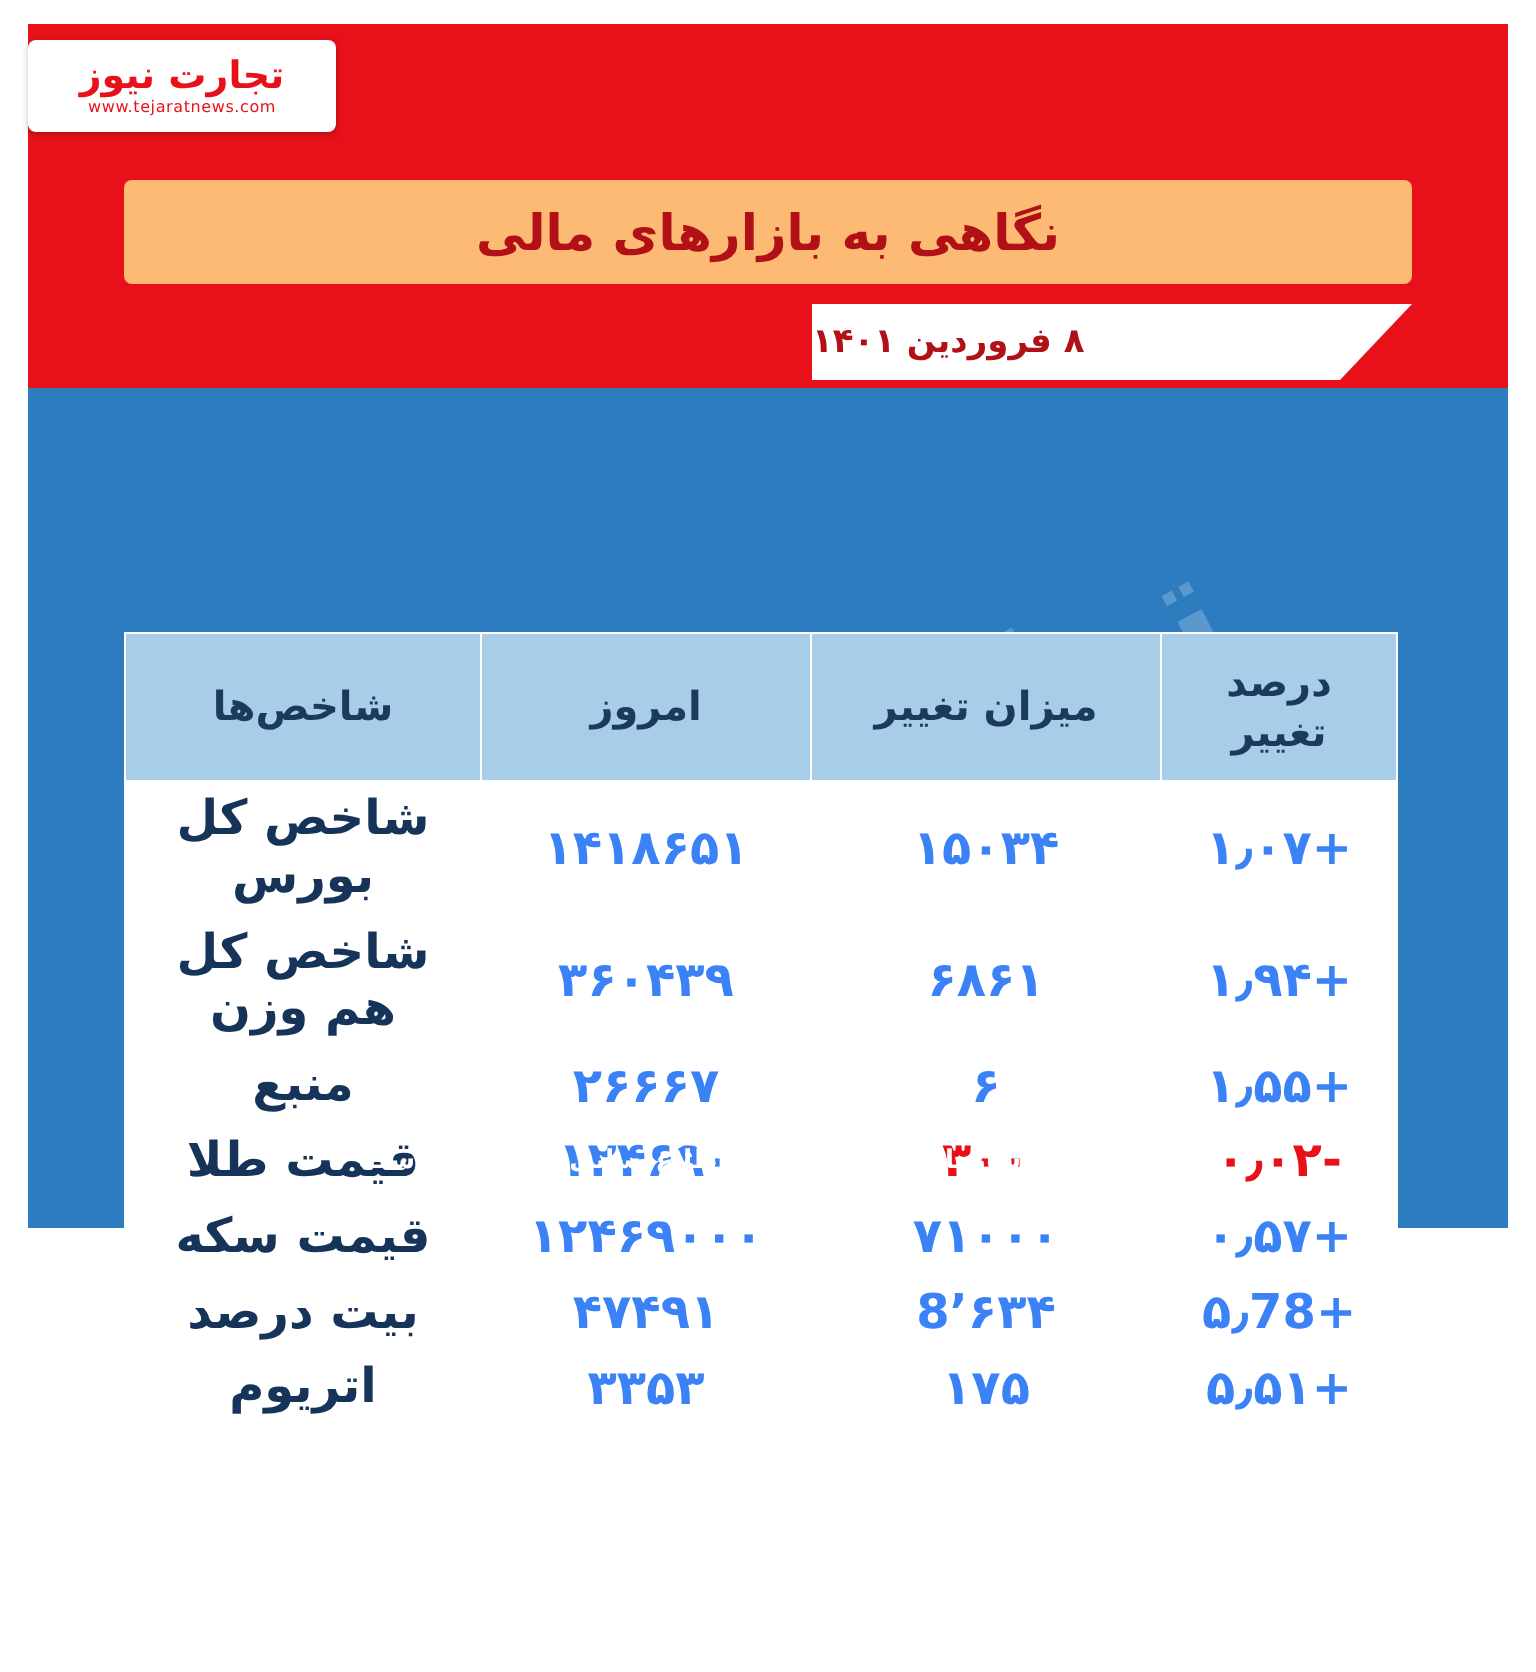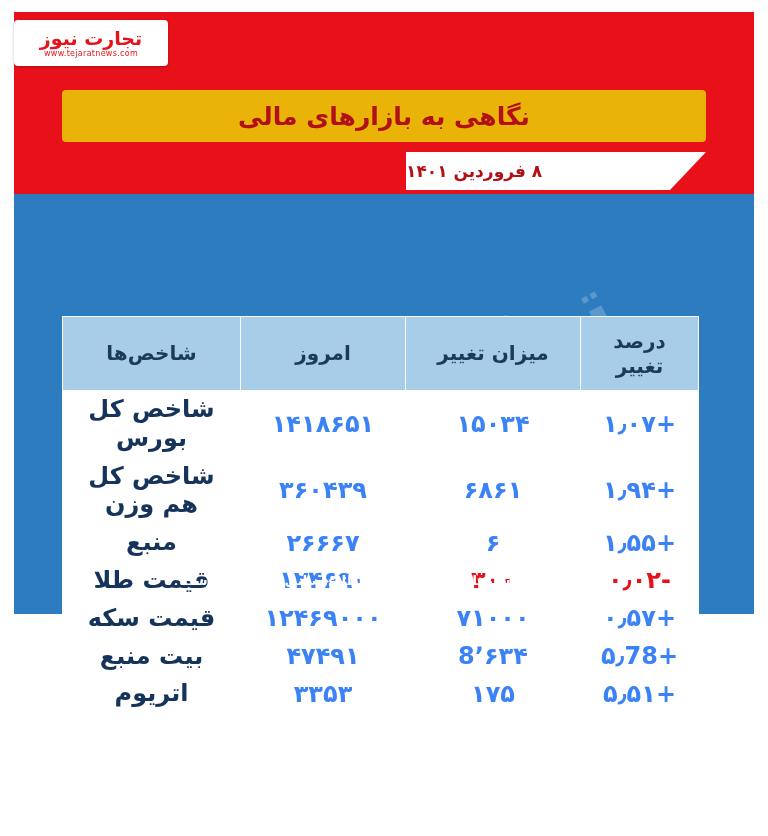--- a/index.html
+++ b/index.html
@@ -71,21 +71,21 @@
     letter-spacing: 0.3px;
     margin-top: 1px;
   }
 
   .title-ribbon {
     position: absolute;
     top: 78px;
     right: 48px;
     left: 48px;
     height: 52px;
-    background: #eab308;
+    background: #fdba74;
     border-radius: 4px;
     display: flex;
     align-items: center;
     justify-content: center;
   }
   .title-ribbon span {
     color: #b11016;
     font-size: 25px;
     font-weight: bold;
     letter-spacing: 4px;
@@ -292,21 +292,21 @@
         <tr>
           <td class="val">+۰٫۵۷</td>
           <td class="val">۷۱۰۰۰</td>
           <td class="val">۱۲۴۶۹۰۰۰</td>
           <td class="name">قیمت سکه</td>
         </tr>
         <tr>
           <td class="val">+۵٫78</td>
           <td class="val">8٬۶۳۴</td>
           <td class="val">۴۷۴۹۱</td>
-          <td class="name">بیت منبع</td>
+          <td class="name">بیت درصد</td>
         </tr>
         <tr>
           <td class="val">+۵٫۵۱</td>
           <td class="val">۱۷۵</td>
           <td class="val">۳۳۵۳</td>
           <td class="name">اتریوم</td>
         </tr>
       </tbody>
     </table>
 

